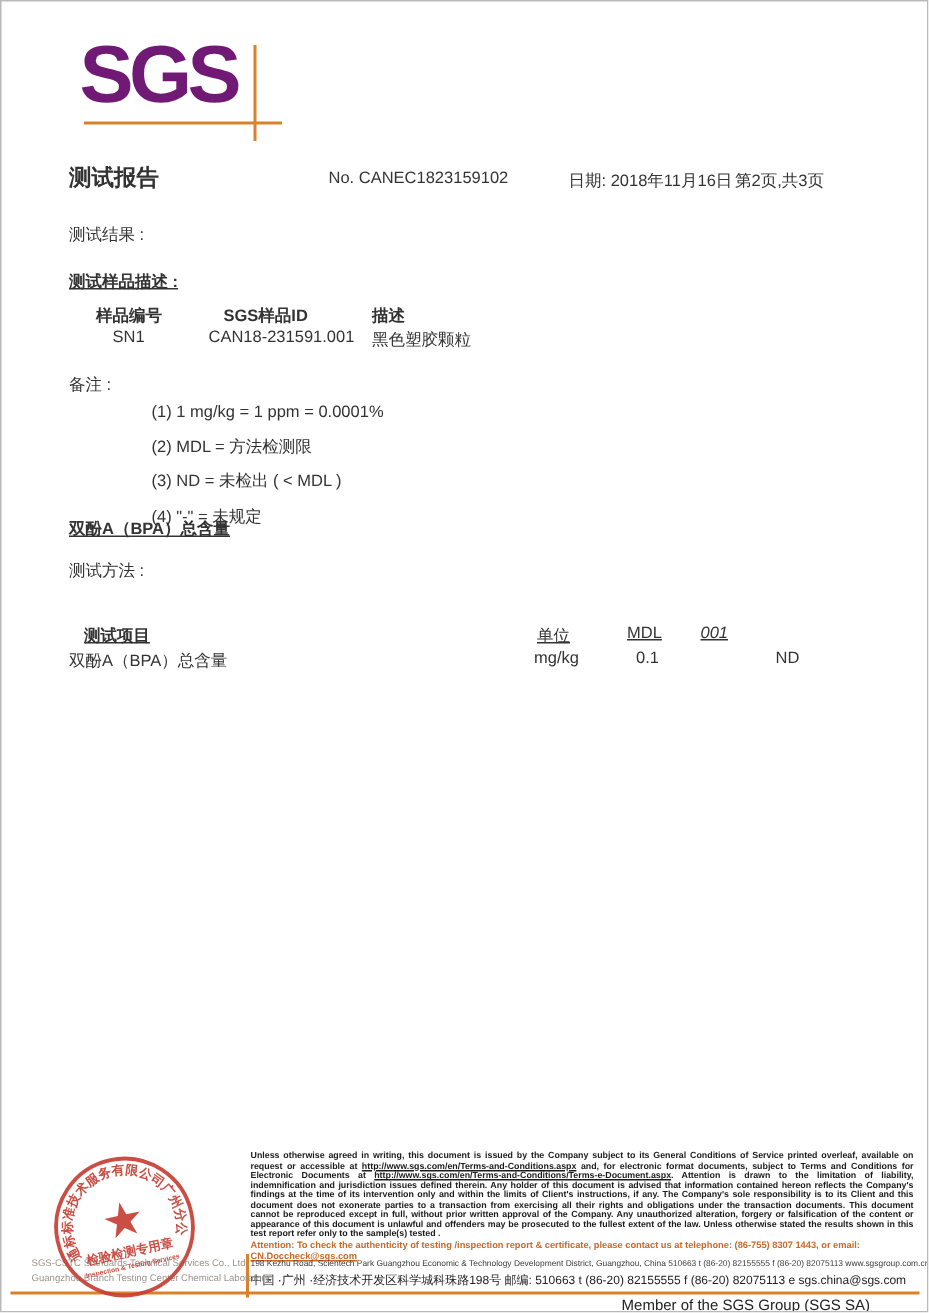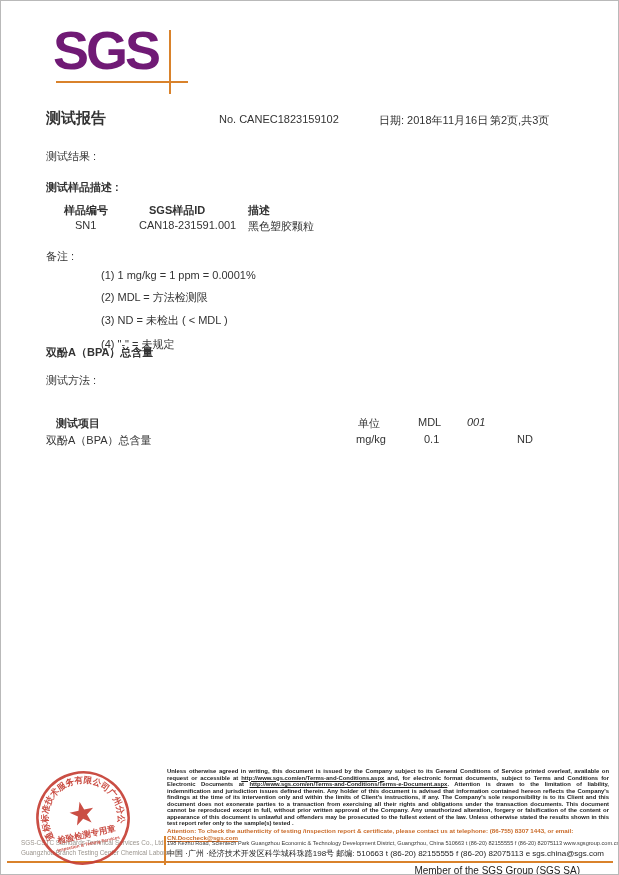--- a/index.html
+++ b/index.html
@@ -16,21 +16,21 @@
   .logo-vline { left:168px; top:29px; width:2px; height:64px; background:#d9822b; }
 
   .report-title { left:45px; top:108px; font-size:15px; font-weight:bold; }
   .report-no   { left:218px; top:112px; font-size:11px; }
   .report-date { left:378px; top:112px; font-size:11px; }
   .report-page { left:489px; top:112px; font-size:11px; }
 
   
   .t11 { font-size:11px; }
   .bold { font-weight:bold; }
-  .ul { }
+  .ul { text-decoration:underline; }
   .it { font-style:italic; }
 
   .results-label   { left:45px; top:148px; }
   .sample-heading  { left:45px; top:179px; }
 
   .sh-col1 { left:63px;  top:202px; }
   .sh-col2 { left:148px; top:202px; }
   .sh-col3 { left:247px; top:202px; }
   .sr-col1 { left:74px;  top:218px; }
   .sr-col2 { left:138px; top:218px; }

